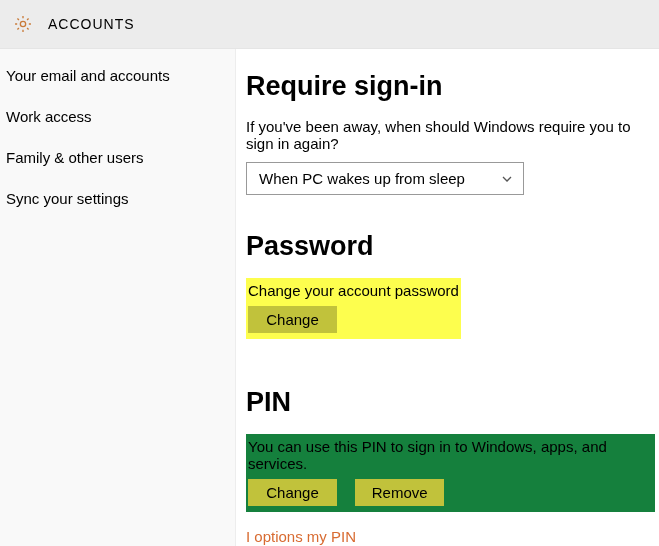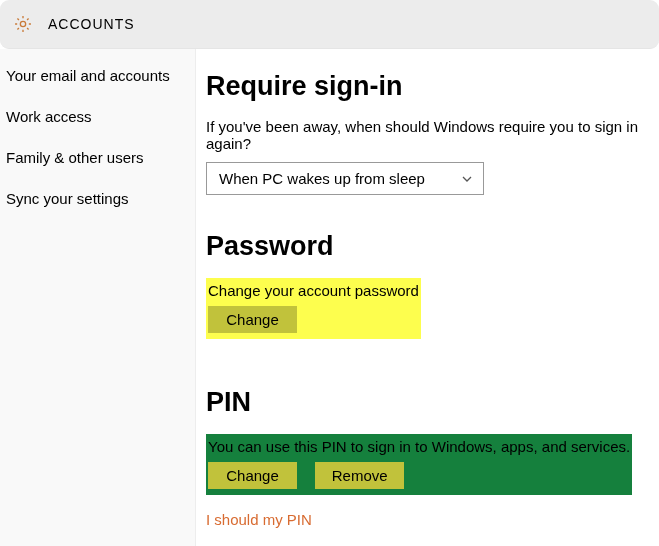--- a/index.html
+++ b/index.html
@@ -10,40 +10,39 @@
     color: #000;
     overflow: hidden;
   }
   .header {
     height: 49px;
     background: #ececec;
     display: flex;
     align-items: center;
     padding-left: 12px;
     border-bottom: 1px solid #e5e5e5;
-    border-radius: 9px;
   }
   .gear {
     width: 22px; height: 22px;
     color: #c97b3a;
     display: flex; align-items: center; justify-content: center;
   }
   .header-title {
     font-size: 14px;
     letter-spacing: 1px;
     margin-left: 14px;
     font-weight: 400;
     color: #000;
   }
   .body {
     display: flex;
     height: calc(546px - 49px);
   }
   .sidebar {
-    width: 196px;
+    width: 236px;
     background: #f9f9f9;
     border-right: 1px solid #ededed;
     padding-top: 6px;
   }
   .side-item {
     padding: 12px 8px 12px 6px;
     font-size: 15px;
     color: #000;
     cursor: pointer;
   }
@@ -164,17 +163,17 @@
 
     <div class="section-title">PIN</div>
     <div class="pin-desc-wrap">
       <div class="hl-text">You can use this PIN to sign in to Windows, apps, and services.</div>
       <div class="pin-rows">
         <button class="btn">Change</button>
         <button class="btn">Remove</button>
       </div>
     </div>
     <div>
-      <span class="link">I should my PIN</span>
+      <span class="link">I options my PIN</span>
     </div>
 
   </div>
 </div>
 
 </body></html>

